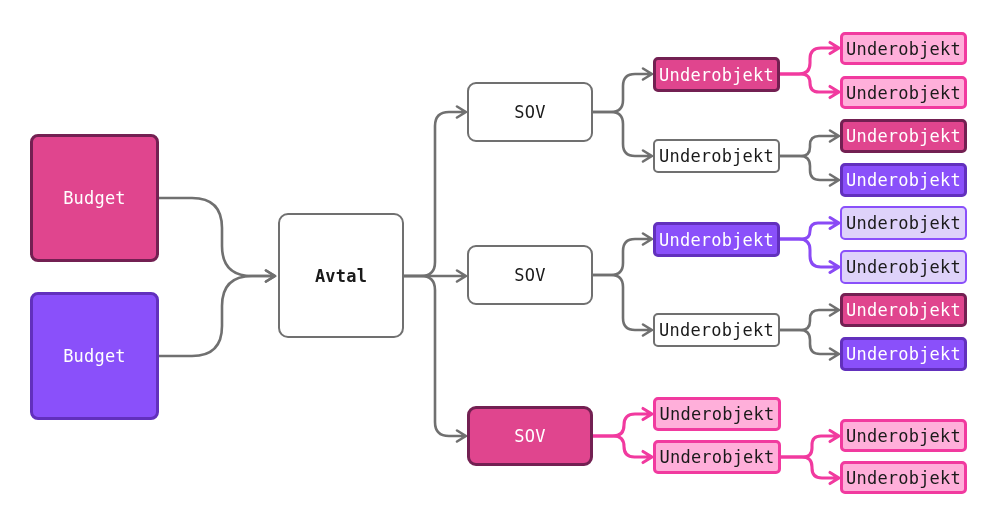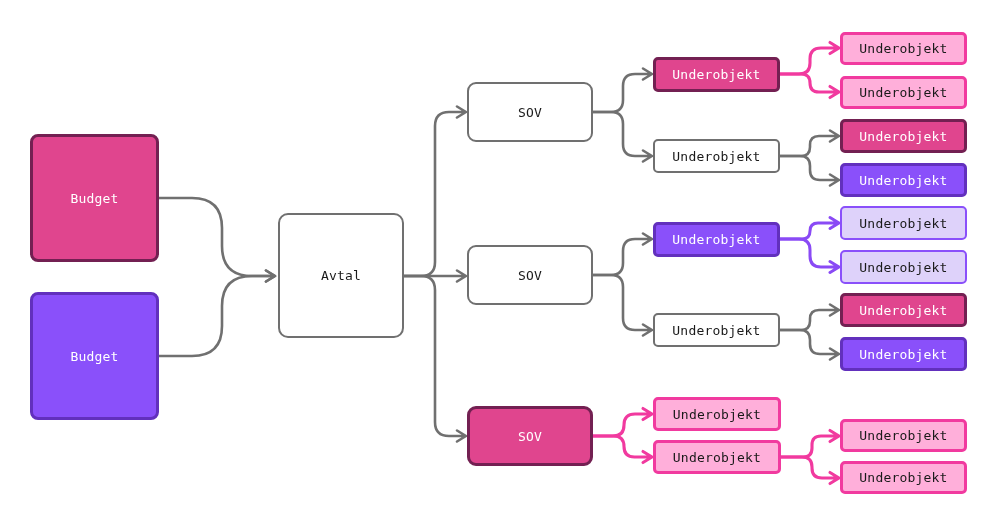--- a/index.html
+++ b/index.html
@@ -1,21 +1,21 @@
 <!DOCTYPE html>
 <html><head>
 <meta charset="utf-8">
 <style>
   html,body{margin:0;padding:0;background:#ffffff;}
   .canvas{position:relative;width:1000px;height:528px;background:#ffffff;overflow:hidden;
           font-family:"DejaVu Sans Mono","Liberation Mono",monospace;}
   .edge-layer{position:absolute;left:0;top:0;}
   .node-layer{position:absolute;left:0;top:0;width:100%;height:100%;}
   .node{position:absolute;box-sizing:border-box;border-style:solid;display:flex;
-        align-items:center;justify-content:center;font-size:13px;letter-spacing:0.2px;
+        align-items:center;justify-content:center;font-size:17px;letter-spacing:0.2px;
         white-space:nowrap;}
 </style>
 </head>
 <body>
 
 <div class="canvas">
   <svg class="edge-layer" width="1000" height="528" viewBox="0 0 1000 528">
       <path d="M159 198 L192 198 Q222 198 222 228 L222 246 Q222 276 252 276 L273 276 M266 270.5 L275 276 L266 281.5" fill="none" stroke="#707070" stroke-width="2.6" stroke-linecap="round" stroke-linejoin="round"></path>
       <path d="M159 356 L192 356 Q222 356 222 326 L222 306 Q222 276 252 276 L273 276 M266 270.5 L275 276 L266 281.5" fill="none" stroke="#707070" stroke-width="2.6" stroke-linecap="round" stroke-linejoin="round"></path>
       <path d="M404 276 L421 276 Q435 276 435 262 L435 126 Q435 112 449 112 L464 112 M457 106.5 L466 112 L457 117.5" fill="none" stroke="#707070" stroke-width="2.6" stroke-linecap="round" stroke-linejoin="round"></path>
@@ -34,21 +34,21 @@
       <path d="M780 239 L802 239 Q810 239 810 231 L810 231 Q810 223 818 223 L837 223 M830 217.5 L839 223 L830 228.5" fill="none" stroke="#8a4af5" stroke-width="3" stroke-linecap="round" stroke-linejoin="round"></path>
       <path d="M780 239 L799 239 Q810 239 810 250 L810 256 Q810 267 821 267 L837 267 M830 261.5 L839 267 L830 272.5" fill="none" stroke="#8a4af5" stroke-width="3" stroke-linecap="round" stroke-linejoin="round"></path>
       <path d="M780 330 L801 330 Q810 330 810 321 L810 319 Q810 310 819 310 L837 310 M830 304.5 L839 310 L830 315.5" fill="none" stroke="#707070" stroke-width="2.6" stroke-linecap="round" stroke-linejoin="round"></path>
       <path d="M780 330 L800 330 Q810 330 810 340 L810 344 Q810 354 820 354 L837 354 M830 348.5 L839 354 L830 359.5" fill="none" stroke="#707070" stroke-width="2.6" stroke-linecap="round" stroke-linejoin="round"></path>
       <path d="M781 457 L803 457 Q812 457 812 448 L812 445 Q812 436 821 436 L837 436 M830 430.5 L839 436 L830 441.5" fill="none" stroke="#f13a9f" stroke-width="3.1" stroke-linecap="round" stroke-linejoin="round"></path>
       <path d="M781 457 L802 457 Q812 457 812 467 L812 468 Q812 478 822 478 L837 478 M830 472.5 L839 478 L830 483.5" fill="none" stroke="#f13a9f" stroke-width="3.1" stroke-linecap="round" stroke-linejoin="round"></path>
     </svg>
   <div class="node-layer">
       <div class="node" style="left: 30px; top: 134px; width: 129px; height: 128px; background: rgb(224, 69, 142); border-color: rgb(115, 32, 82); color: rgb(255, 255, 255); border-radius: 8px; border-width: 3px;">Budget</div>
       <div class="node" style="left: 30px; top: 292px; width: 129px; height: 128px; background: rgb(138, 80, 250); border-color: rgb(98, 48, 189); color: rgb(255, 255, 255); border-radius: 8px; border-width: 3px;">Budget</div>
-      <div class="node" style="left: 278px; top: 213px; width: 126px; height: 125px; background: rgb(255, 255, 255); border-color: rgb(112, 112, 112); color: rgb(26, 26, 26); border-radius: 10px; border-width: 2.5px;">Avtal</div>
+      <div class="node" style="left: 278px; top: 213px; width: 126px; height: 125px; background: rgb(255, 255, 255); border-color: rgb(112, 112, 112); color: rgb(26, 26, 26); border-radius: 10px; border-width: 2.5px; font-weight: bold;">Avtal</div>
       <div class="node" style="left: 467px; top: 82px; width: 126px; height: 60px; background: rgb(255, 255, 255); border-color: rgb(112, 112, 112); color: rgb(26, 26, 26); border-radius: 9px; border-width: 2.5px;">SOV</div>
       <div class="node" style="left: 467px; top: 245px; width: 126px; height: 60px; background: rgb(255, 255, 255); border-color: rgb(112, 112, 112); color: rgb(26, 26, 26); border-radius: 9px; border-width: 2.5px;">SOV</div>
       <div class="node" style="left: 467px; top: 406px; width: 126px; height: 60px; background: rgb(224, 69, 142); border-color: rgb(115, 32, 82); color: rgb(255, 255, 255); border-radius: 9px; border-width: 3px;">SOV</div>
       <div class="node" style="left: 653px; top: 57px; width: 127px; height: 35px; background: rgb(224, 69, 142); border-color: rgb(115, 32, 82); color: rgb(255, 255, 255); border-radius: 5px; border-width: 3px;">Underobjekt</div>
       <div class="node" style="left: 653px; top: 139px; width: 127px; height: 34px; background: rgb(255, 255, 255); border-color: rgb(112, 112, 112); color: rgb(26, 26, 26); border-radius: 5px; border-width: 2.5px;">Underobjekt</div>
       <div class="node" style="left: 653px; top: 222px; width: 127px; height: 35px; background: rgb(138, 80, 250); border-color: rgb(98, 48, 189); color: rgb(255, 255, 255); border-radius: 5px; border-width: 3px;">Underobjekt</div>
       <div class="node" style="left: 653px; top: 313px; width: 127px; height: 34px; background: rgb(255, 255, 255); border-color: rgb(112, 112, 112); color: rgb(26, 26, 26); border-radius: 5px; border-width: 2.5px;">Underobjekt</div>
       <div class="node" style="left: 653px; top: 397px; width: 128px; height: 34px; background: rgb(255, 175, 218); border-color: rgb(241, 58, 159); color: rgb(26, 26, 26); border-radius: 5px; border-width: 3px;">Underobjekt</div>
       <div class="node" style="left: 653px; top: 440px; width: 128px; height: 34px; background: rgb(255, 175, 218); border-color: rgb(241, 58, 159); color: rgb(26, 26, 26); border-radius: 5px; border-width: 3px;">Underobjekt</div>
       <div class="node" style="left: 840px; top: 32px; width: 127px; height: 33px; background: rgb(255, 175, 218); border-color: rgb(241, 58, 159); color: rgb(26, 26, 26); border-radius: 5px; border-width: 3px;">Underobjekt</div>

